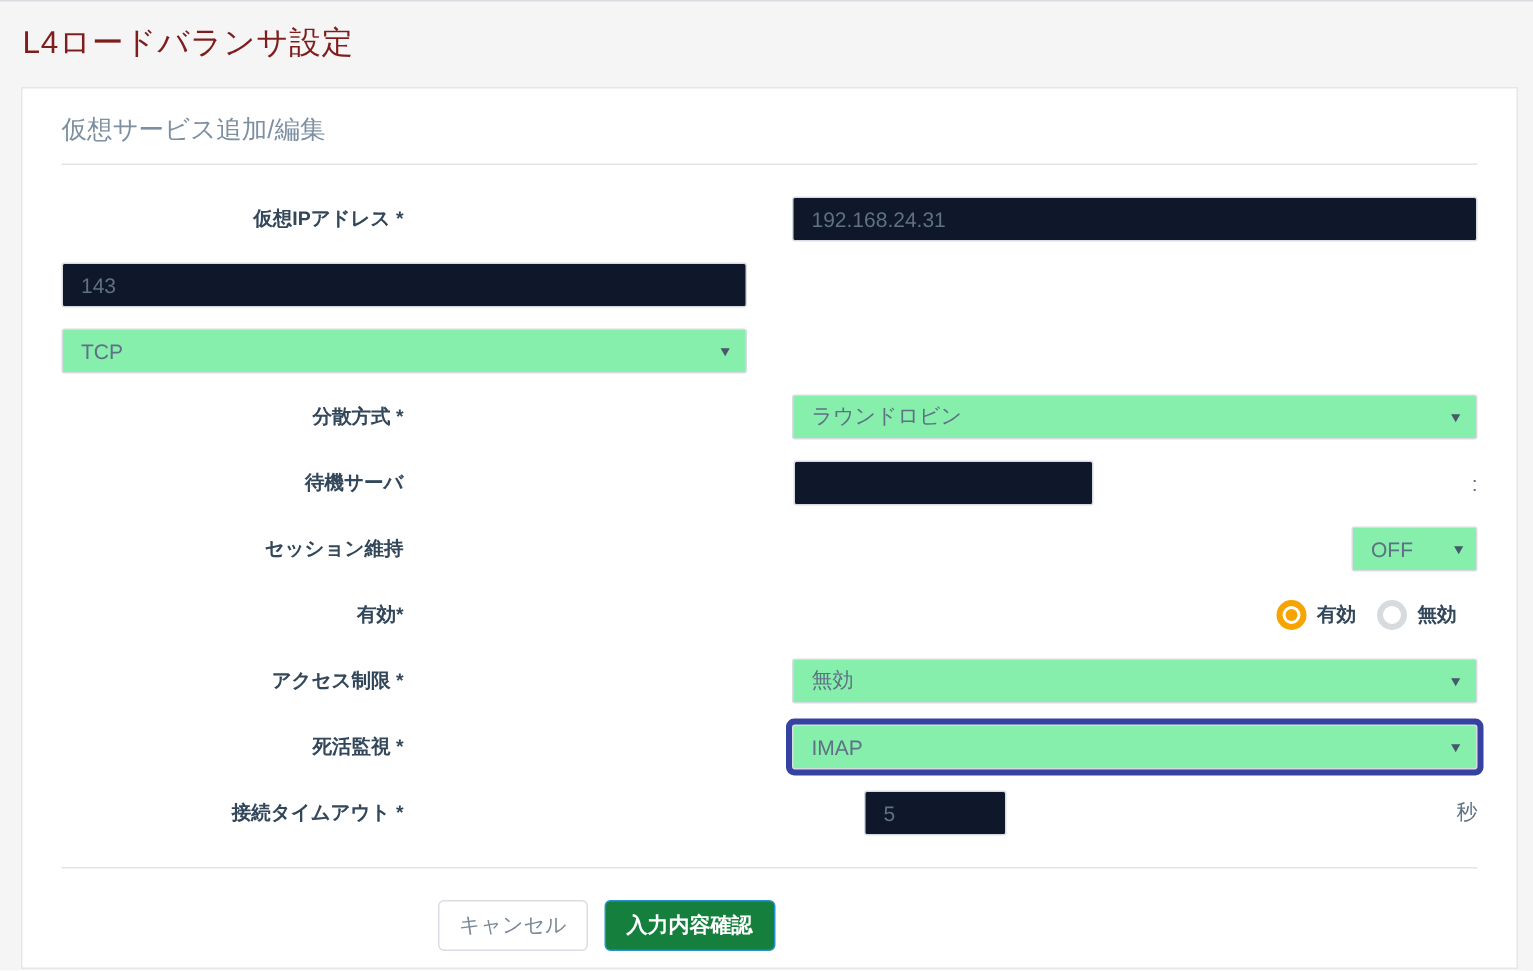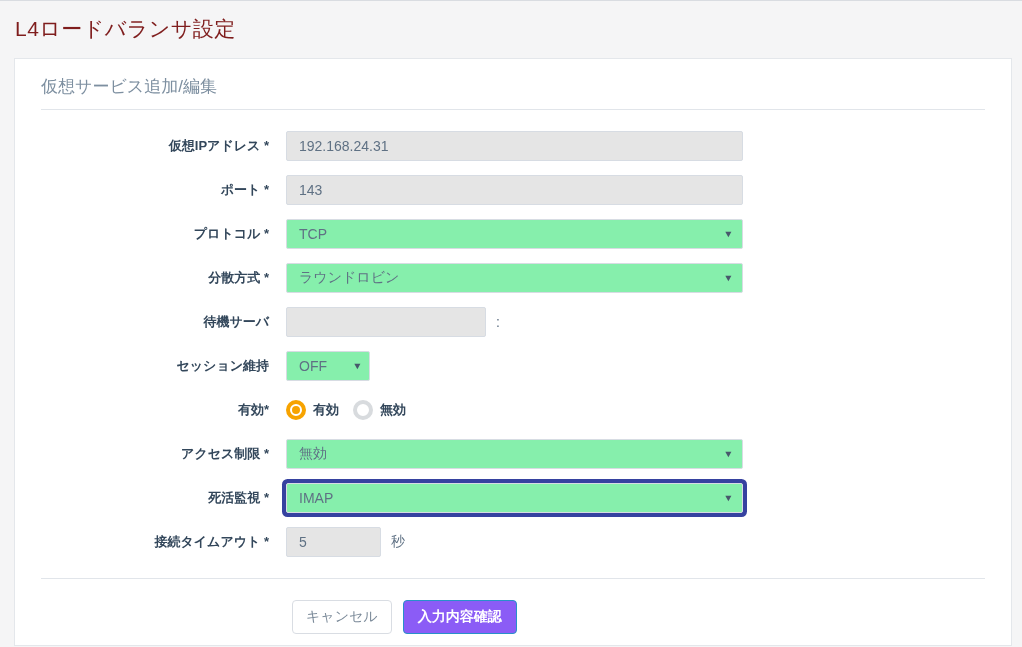--- a/index.html
+++ b/index.html
@@ -34,38 +34,39 @@
   .divider {
     border-bottom:1px solid #e1e5ea;
     margin-top:11px;
   }
   .form-area { margin-top:21px; }
   .form-row {
     display:flex;
     align-items:center;
     margin-bottom:14px;
     min-height:30px;
+    justify-content:space-between;
   }
   .form-label {
     width:245px;
     padding-right:17px;
     text-align:right;
     font-size:13px;
     font-weight:bold;
     color:#33475b;
     flex:none;
   }
   .text-input {
     height:30px;
     border:1px solid #d7dce3;
     border-radius:2px;
     padding:0 12px;
     font-size:14px;
     color:#5f7184;
-    background:#e5e5e5;
+    background:#0f172a;
     outline:none;
     font-family:"Liberation Sans","DejaVu Sans",sans-serif;
   }
   .w-full { width:457px; }
   .w-standby { width:200px; }
   .w-small { width:95px; }
   .suffix {
     margin-left:10px;
     font-size:14px;
     color:#5f7184;
@@ -138,21 +139,21 @@
     font-family:"Liberation Sans","DejaVu Sans",sans-serif;
   }
   .btn-cancel {
     padding:0 13px;
     background:#fff;
     border:1px solid #d9dde3;
     color:#7b8a99;
   }
   .btn-confirm {
     padding:0 14px;
-    background:#8b5cf6;
+    background:#15803d;
     border:1px solid #2791c9;
     color:#fff;
     font-weight:bold;
   }
 </style>
 </head>
 <body>
 
 <h1 class="page-title">L4ロードバランサ設定</h1>
 
@@ -162,26 +163,24 @@
     <div class="divider"></div>
 
     <div class="form-area">
 
       <div class="form-row">
         <div class="form-label">仮想IPアドレス *</div>
         <input class="text-input w-full" type="text" value="192.168.24.31" style="">
       </div>
 
       <div class="form-row">
-        <div class="form-label">ポート *</div>
         <input class="text-input w-full" type="text" value="143" style="">
       </div>
 
       <div class="form-row">
-        <div class="form-label">プロトコル *</div>
         <div class="select w-full">
           <span>TCP</span>
           <span class="arrow">▼</span>
         </div>
       </div>
 
       <div class="form-row">
         <div class="form-label">分散方式 *</div>
         <div class="select w-full">
           <span>ラウンドロビン</span>

